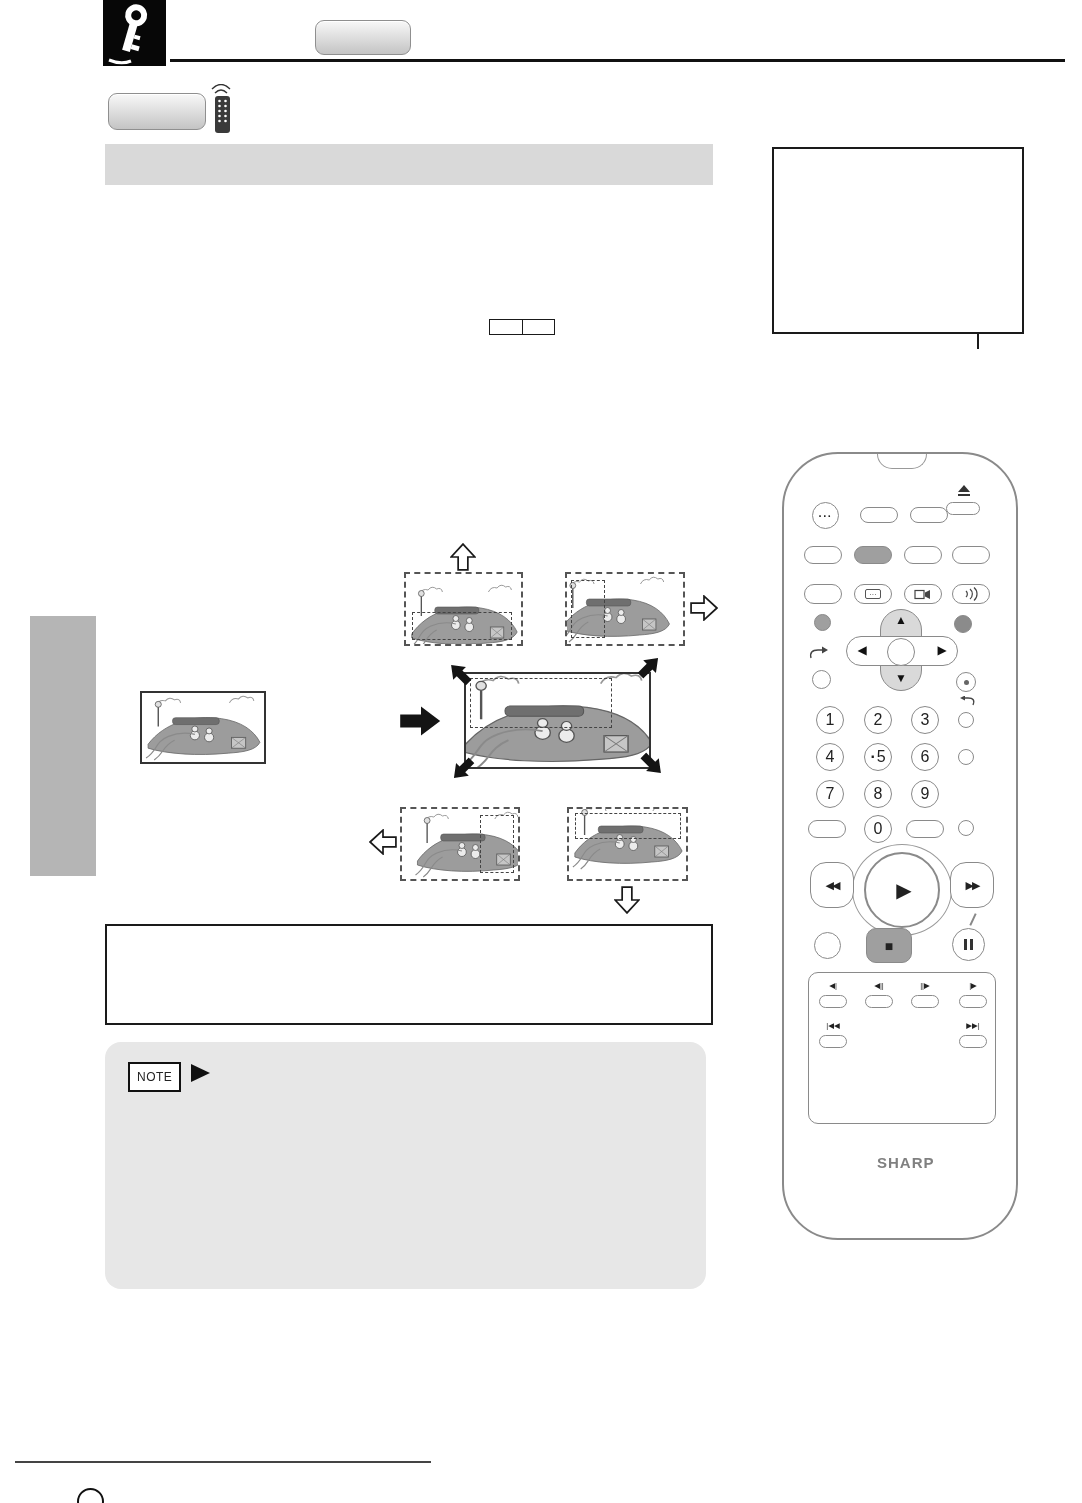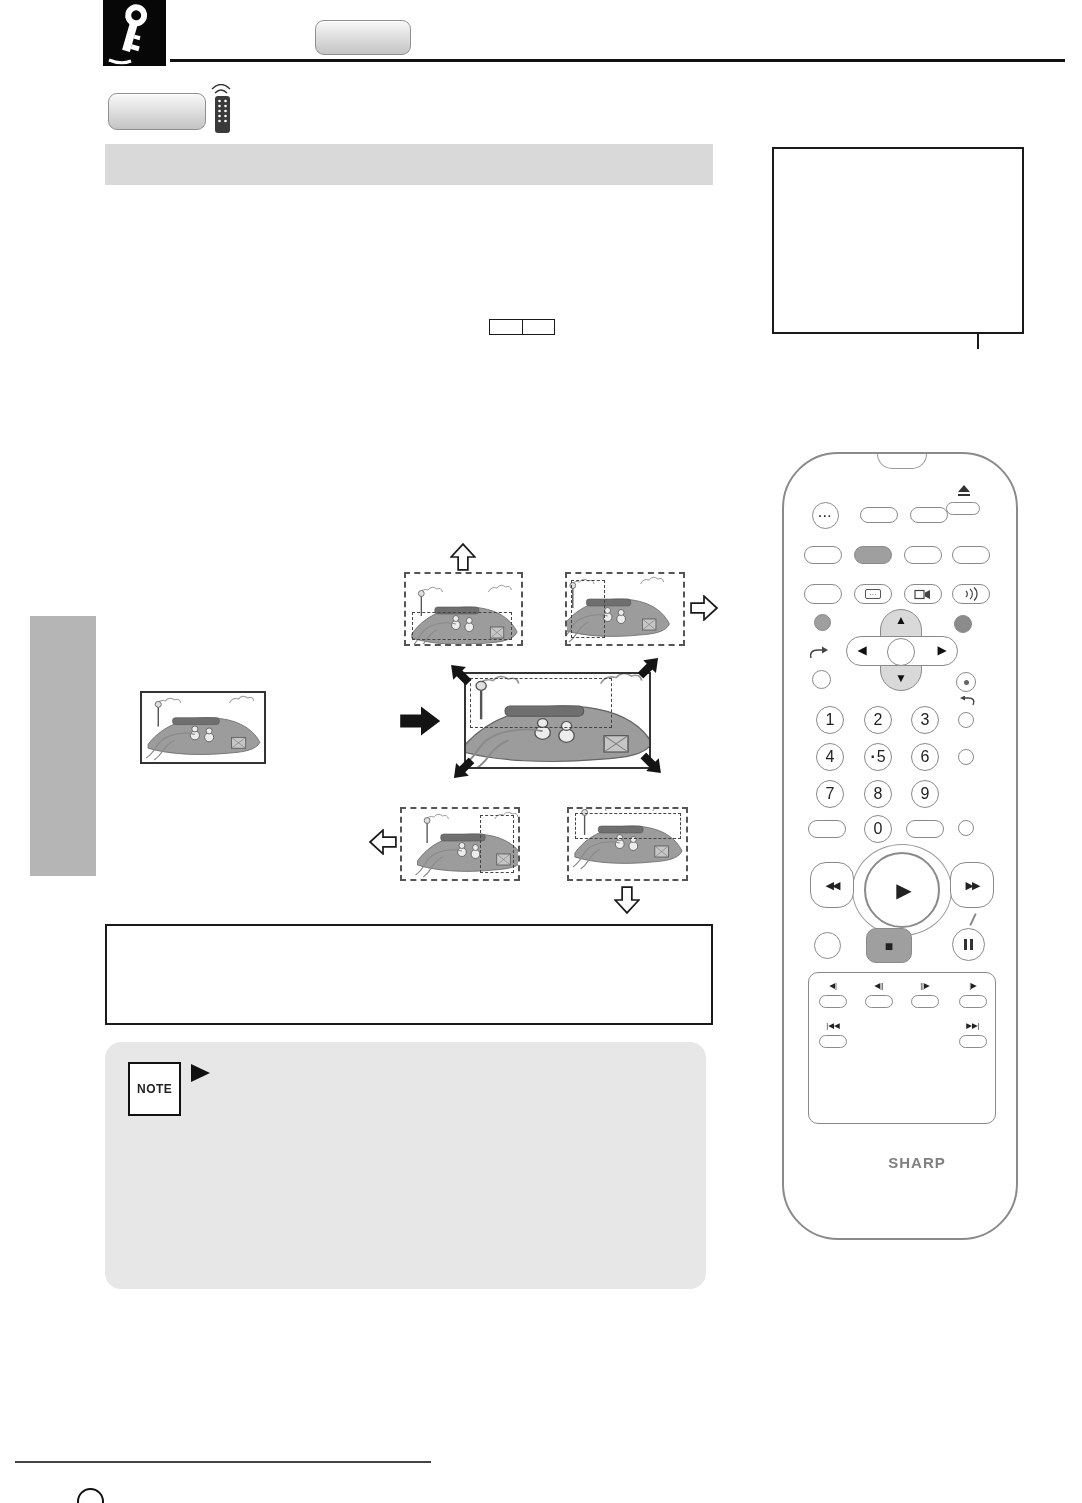--- a/index.html
+++ b/index.html
@@ -20,21 +20,21 @@
   .rc-body{border:2.5px solid #8a8a8a;border-radius:56px;background:#fff}
   .rc-pill{position:absolute;border:1.5px solid #8a8a8a;border-radius:12px;background:#fff;display:flex;align-items:center;justify-content:center}
   .rc-circ{position:absolute;border:1.5px solid #8a8a8a;border-radius:50%;background:#fff;display:flex;align-items:center;justify-content:center}
   .rc-dark{background:#9f9f9f}
   .num{font-size:16px;color:#222}
   .glyph{color:#222}
   .navtri{position:absolute;font-size:12px;color:#111;text-align:center}
   .frame-label{position:absolute;font-size:7.5px;color:#222;text-align:center;letter-spacing:0;white-space:nowrap}
   .pause-bar{width:3px;height:11px;background:#333;display:inline-block}
   .note-panel{background:#e7e7e7;border-radius:16px}
-  .note-label-box{position:absolute;border:2px solid #111;background:#fff;font-weight:bold;font-size:12px;padding:18px 7px;letter-spacing:.5px}
+  .note-label-box{position:absolute;border:2px solid #111;background:#fff;font-weight:normal;font-size:12px;padding:6px 7px;letter-spacing:.5px}
   .note-arrow{position:absolute;width:0;height:0;border-top:9px solid transparent;border-bottom:9px solid transparent;border-left:19px solid #111}
   .sub-icon{width:16px;height:10px;border:1.2px solid #555;border-radius:2px;display:flex;align-items:flex-end;justify-content:center;font-size:7px;line-height:6px;color:#555}
   .sharp{font-weight:bold;font-size:15px;color:#808080;letter-spacing:1px}
   .ptr-line{background:#1a1a1a}
   .mini-table{border:1.5px solid #1a1a1a;display:flex}
   .mini-table .cell{flex:1;border-right:1.5px solid #1a1a1a}
   .mini-table .cell:last-child{border-right:none}
   .page-circle{border:2px solid #111;border-radius:50%}
 </style>
 </head>
@@ -344,19 +344,19 @@
       <div class="rc-pill" style="left:10px;top:22px;width:28px;height:13px"></div>
       <div class="rc-pill" style="left:56px;top:22px;width:28px;height:13px"></div>
       <div class="rc-pill" style="left:102px;top:22px;width:28px;height:13px"></div>
       <div class="rc-pill" style="left:150px;top:22px;width:28px;height:13px"></div>
       <span class="frame-label" style="left:6px;top:48px;width:36px">|◀◀</span>
       <span class="frame-label" style="left:146px;top:48px;width:36px">▶▶|</span>
       <div class="rc-pill" style="left:10px;top:62px;width:28px;height:13px"></div>
       <div class="rc-pill" style="left:150px;top:62px;width:28px;height:13px"></div>
     </div>
 
-    <div class="sharp" style="position:absolute;left:93px;top:700px;width:80px;text-align:center">SHARP</div>
+    <div class="sharp" style="position:absolute;left:93px;top:700px;width:80px;">SHARP</div>
   </div>
 
   <div class="abs" style="left:15px;top:1461px;width:416px;height:1.5px;background:#444"></div>
   <div class="abs page-circle" style="left:77px;top:1488px;width:27px;height:27px"></div>
 
 </div>
 
 </body></html>

